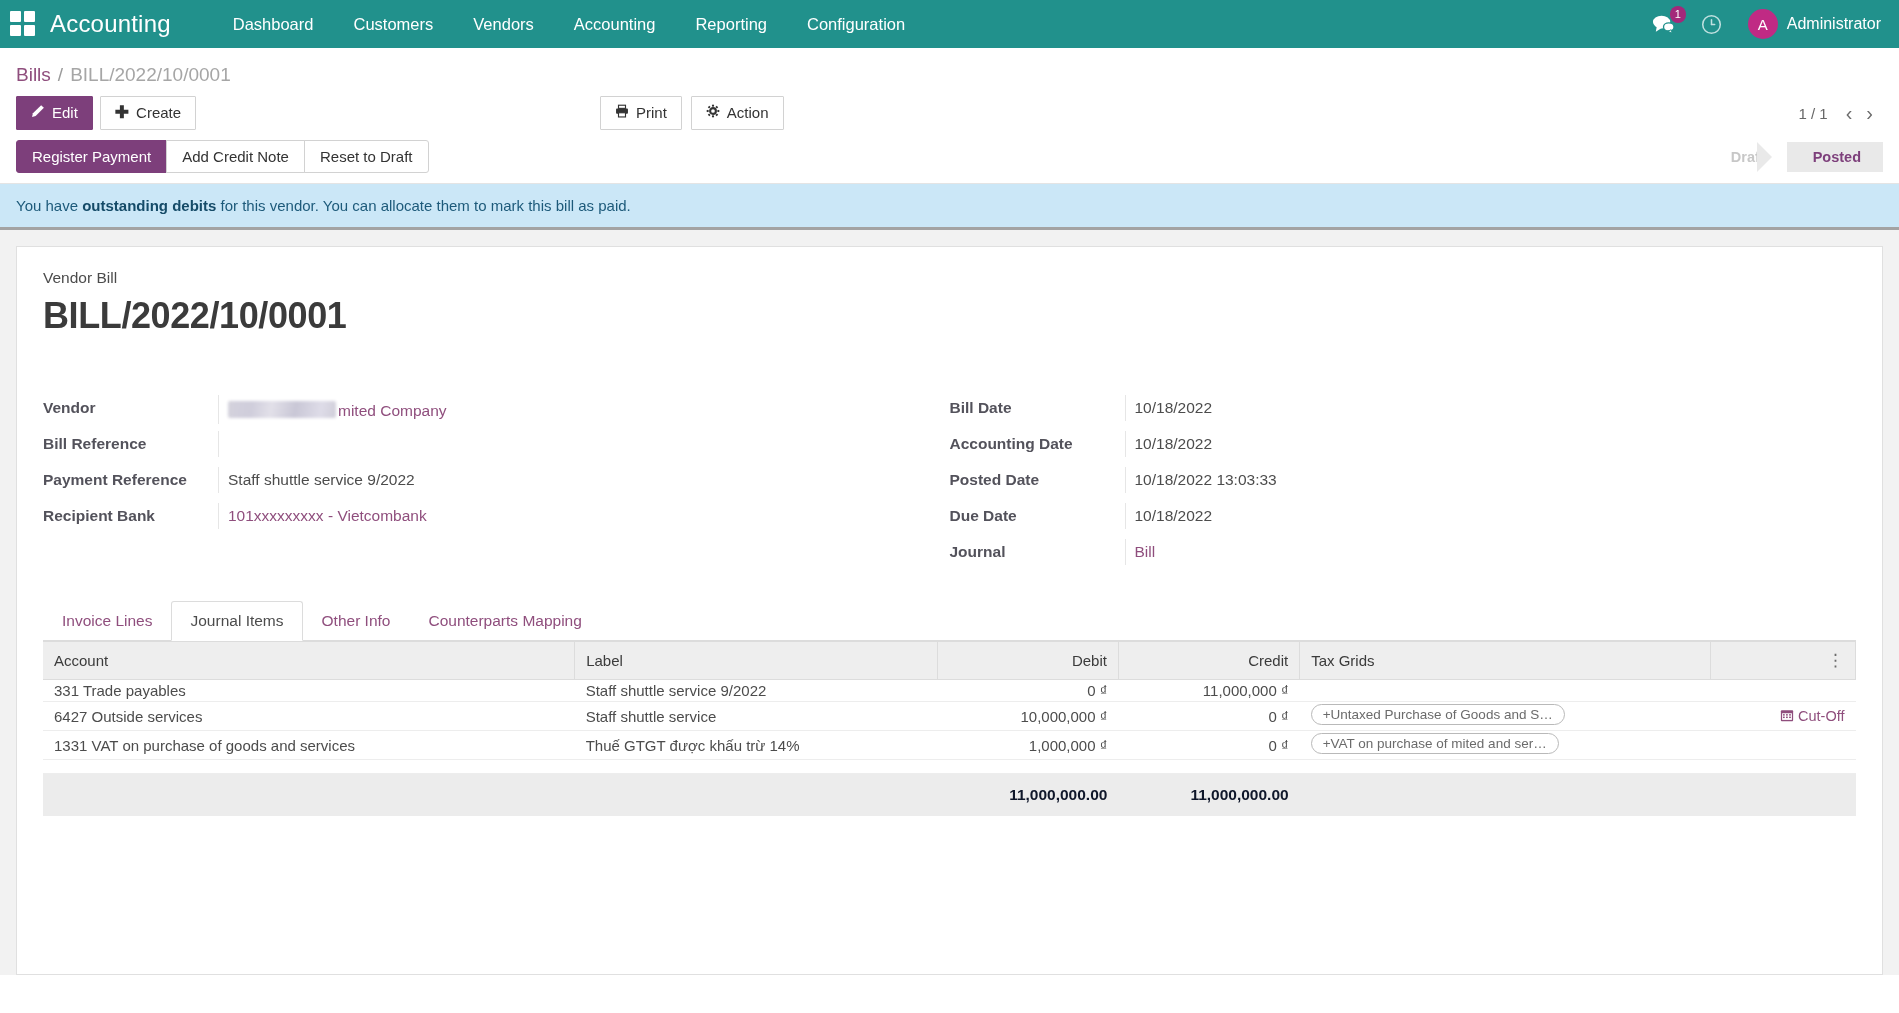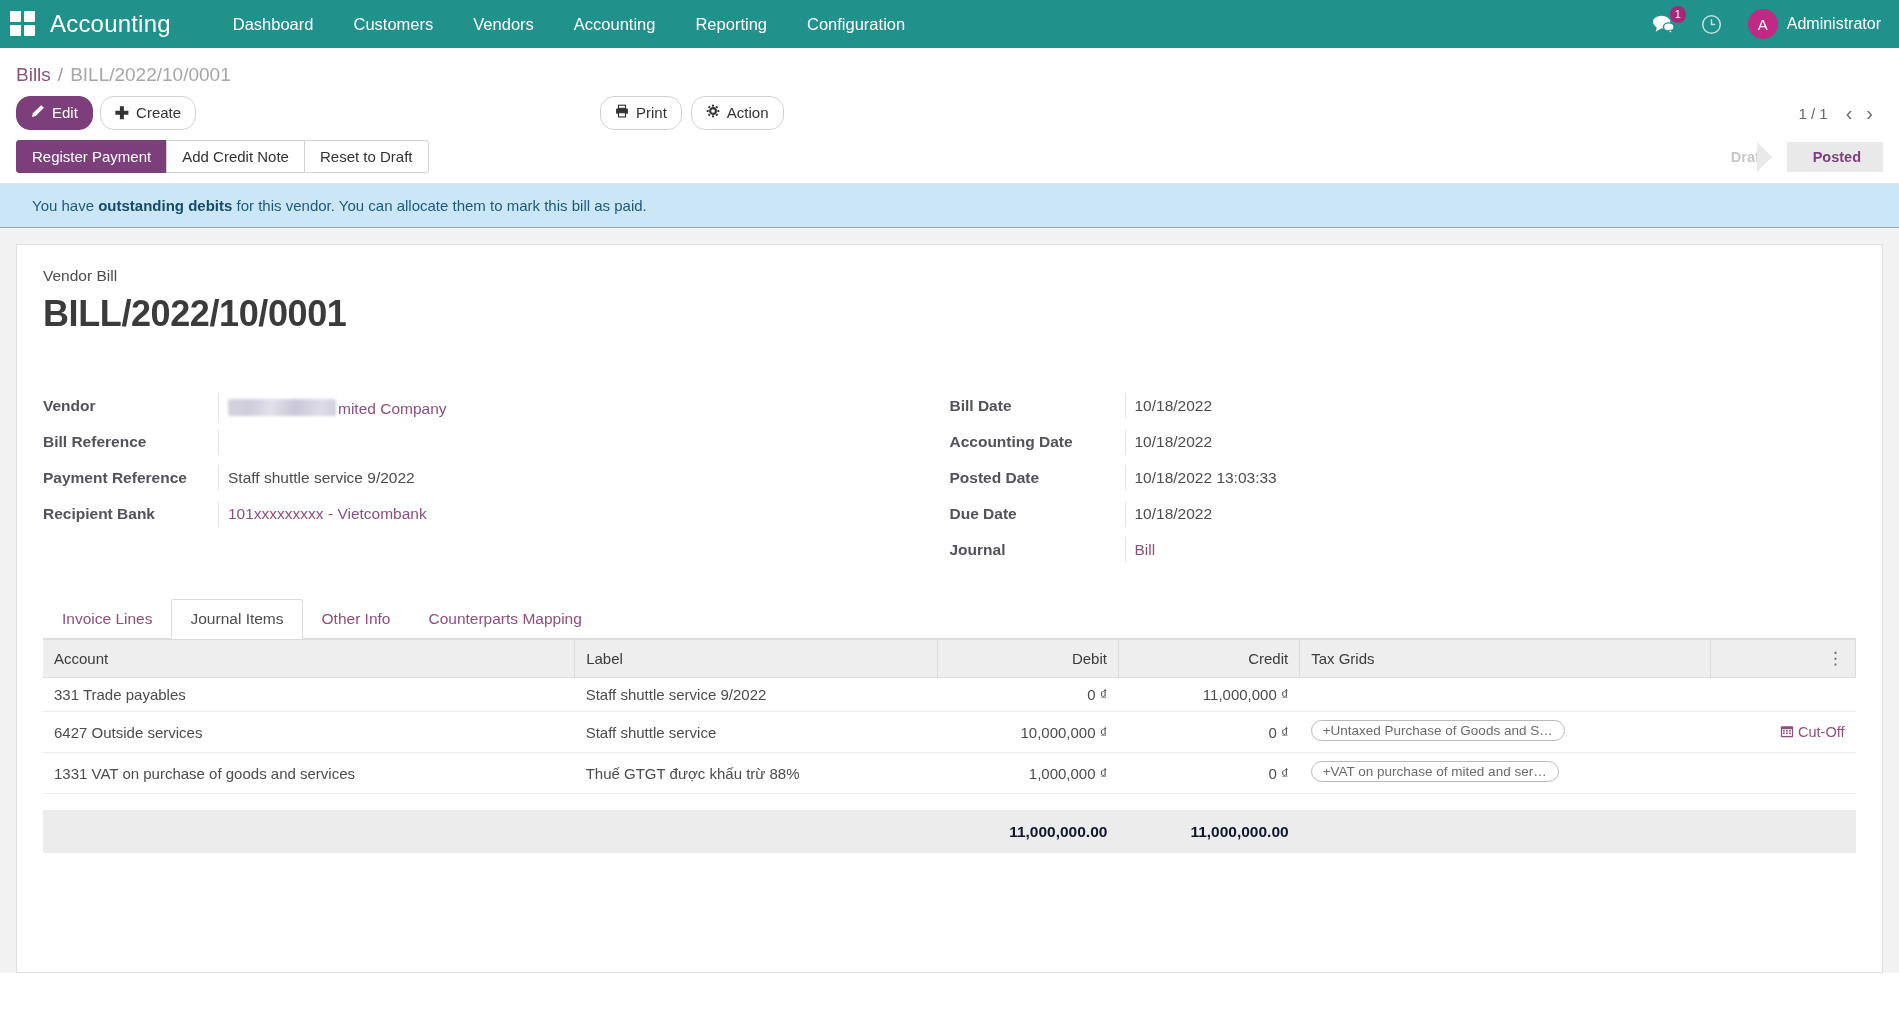--- a/index.html
+++ b/index.html
@@ -95,24 +95,24 @@
     padding: 6px 16px 10px 16px;
     position: relative;
   }
   .btn {
     font-family: "Liberation Sans", sans-serif;
     font-size: 15px;
     padding: 7px 14px;
     border: 1px solid #d2d2d2;
     background: #ffffff;
     color: #333;
-    border-radius: 14px;
+    border-radius: 1px;
     cursor: pointer;
     display: inline-flex;
-    align-items: flex-end;
+    align-items: flex-start;
     gap: 7px;
     line-height: 1.2;
     white-space: nowrap;
   }
   .btn.primary {
     background: #7d3f7b;
     border-color: #7d3f7b;
     color: #ffffff;
   }
   .btn-group { display: flex; gap: 7px; }
@@ -201,22 +201,22 @@
     border-bottom: 15px solid transparent;
     border-left: 15px solid #e9e9e9;
     z-index: 1;
   }
 
   
   .alert {
     background: #cbe7f7;
     color: #1d5a7a;
     font-size: 15px;
-    padding: 13px 32px;
-    border-bottom: 1px solid #a3a3a3;
+    padding: 13px 16px;
+    border-bottom: 3px solid #a3a3a3;
   }
   .alert b { font-weight: bold; color: #154b68; }
 
   
   .sheet-bg {
     background: #f2f2f2;
     padding: 16px 16px 0 16px;
     height: calc(1013px - 268px);
     overflow: hidden;
   }
@@ -318,21 +318,21 @@
     padding: 10px 11px;
     border: 1px solid #dcdcdc;
     border-left: none;
     border-right: 1px solid #dcdcdc;
     font-size: 15px;
     white-space: nowrap;
   }
   table.jitems thead th.num { text-align: right; }
   table.jitems thead th.opts { width: 120px; text-align: right; }
   table.jitems tbody td {
-    padding: 8px 11px;
+    padding: 2px 11px;
     border-bottom: 1px solid #ededed;
     color: #4c4c4c;
     white-space: nowrap;
     overflow: hidden;
     text-overflow: ellipsis;
   }
   table.jitems tbody td.num { text-align: right; }
   .col-account { width: 440px; }
   .col-label { width: 300px; }
   .col-debit { width: 150px; }
@@ -600,21 +600,21 @@
                       <rect x="10.4" y="9.8" width="2" height="1.7"></rect>
                 </g>
               </svg>
             </span>
             <span>Cut-Off</span>
           </span>
         </td>
       </tr>
       <tr>
         <td>1331 VAT on purchase of goods and services</td>
-        <td>Thuế GTGT được khấu trừ 88%</td>
+        <td>Thuế GTGT được khấu trừ 14%</td>
         <td class="num">1,000,000 ₫</td>
         <td class="num">0 ₫</td>
         <td>
           <span class="tax-pill">+VAT on purchase of mited and ser…</span>
         </td>
         <td></td>
       </tr>
       <tr class="spacer-row">
         <td colspan="6"></td>
       </tr>

